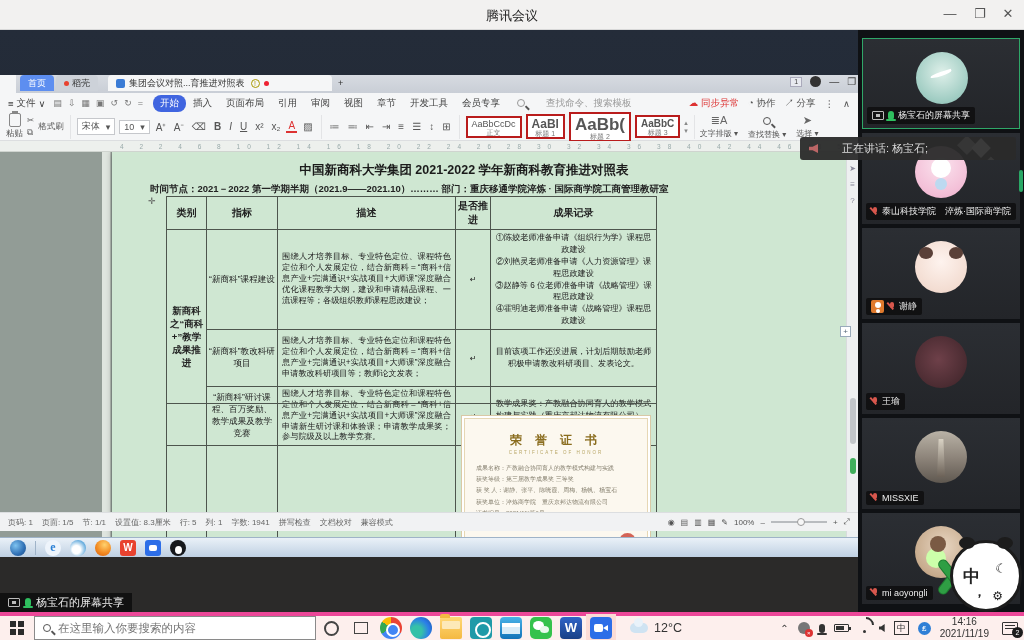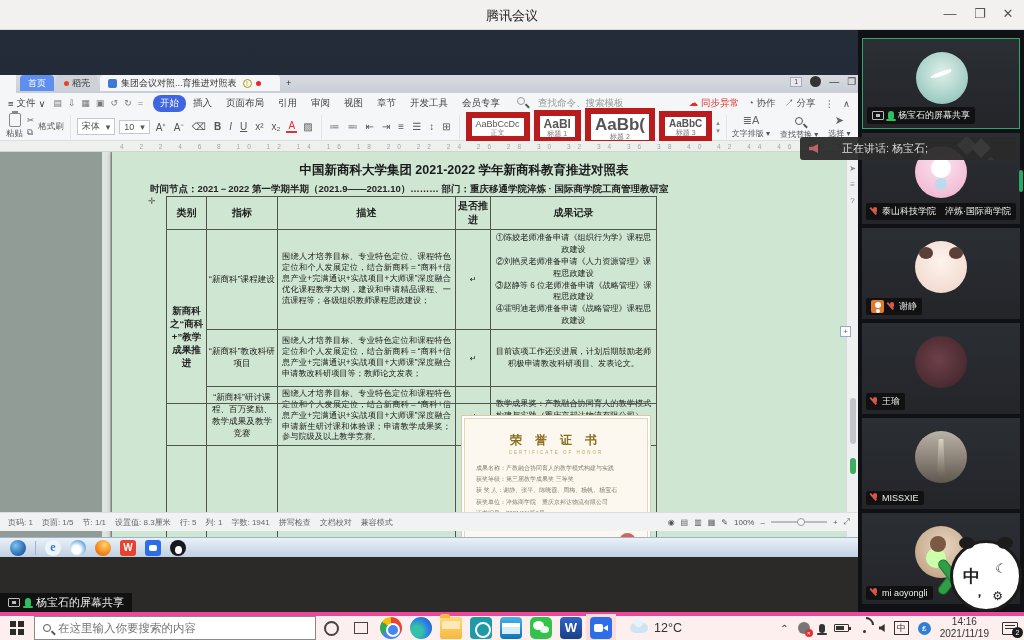--- a/index.html
+++ b/index.html
@@ -15,44 +15,44 @@
   
   #stage{left:0;top:30px;width:858px;height:582px;background:linear-gradient(#242c39,#1d242e)}
   #sidebar{left:858px;top:30px;width:166px;height:582px;background:#0f1114}
 
   
   #wps{left:0;top:45px;width:858px;height:462px;background:#f5f6f7}
   #wpstabs{left:16px;top:0;width:858px;height:18px;background:linear-gradient(#d7dbe1,#c9ced6);display:flex;}
   .wtab{height:16px;font-size:9px;display:flex;align-items:center;padding:0 8px;color:#333;border-radius:4px 4px 0 0}
   .wtab.home{background:#5d8ef0;color:#fff;margin-left:4px}
   .wtab.docer{background:#cdd2d9;margin-left:2px}
-  .wtab.doc{background:#f5f6f7;margin-left:2px;width:180px}
+  .wtab.doc{background:#f5f6f7;margin-left:10px;width:224px}
   .dot{width:5px;height:5px;border-radius:50%;background:#e23;display:inline-block;margin-left:4px}
   .warn{width:9px;height:9px;border-radius:50%;border:1px solid #a90;color:#a90;font-size:7px;line-height:7px;text-align:center;margin-left:6px}
   .docicon{width:9px;height:9px;background:#3a7bd5;border-radius:2px;margin-right:4px}
   #wpswinctl{position:absolute;right:4px;top:1px;display:flex;gap:8px;align-items:center;font-size:10px;color:#444}
   #wpswinctl .ava{width:11px;height:11px;border-radius:50%;background:#333}
   #wpswinctl .nb{width:12px;height:10px;background:#e8eaf0;border:1px solid #aab;font-size:7px;text-align:center;line-height:8px}
 
   #wpsmenu{left:0;top:18px;width:858px;height:20px;background:#f5f6f7;display:flex;align-items:center;font-size:9.5px;color:#444}
   #wpsmenu .file{display:flex;gap:3px;align-items:center;padding:0 8px}
   #wpsmenu .qa{display:flex;gap:6px;color:#777;font-size:9px;padding-right:10px}
   .menu-item{padding:2px 7px;border-radius:8px}
   .menu-item.active{background:#4065e0;color:#fff}
-  #cmdsearch{display:flex;gap:13px;color:#999;margin-left:10px}
+  #cmdsearch{display:flex;align-items:center;gap:21px;color:#999;margin-left:10px}
   #wpsmenu .right{margin-left:auto;display:flex;gap:9px;align-items:center;padding-right:8px;color:#555}
   #wpsmenu .right .red{color:#d33}
 
   #wpstools{left:0;top:38px;width:858px;height:28px;background:#f5f6f7;border-bottom:1px solid #dcdee0;display:flex;align-items:center;font-size:8.5px;color:#555}
   .tgrp{display:flex;align-items:center;gap:4px;padding:0 6px;border-right:1px solid #e3e4e6;height:24px}
   .clip{width:12px;height:14px;border:1px solid #888;border-radius:2px;position:relative}
   .clip::before{content:"";position:absolute;left:2px;top:-3px;width:6px;height:3px;background:#888}
   .fontbox{border:1px solid #c6c8cc;background:#fff;padding:1px 4px;font-size:9px;display:flex;gap:6px;align-items:center}
   .ib{font-size:10px;color:#555;padding:0 2px}
-  .stylebox{border:6px solid #b91c1c;background:#fff;text-align:center;padding:0 4px;line-height:1}
+  .stylebox{border:2px solid #b91c1c;background:#fff;text-align:center;padding:0 4px;line-height:1}
   .stylebox .s{font-size:9px;display:block;margin-top:2px}
   .stylebox .l{font-size:7px;color:#777;display:block}
   .bigbtn{display:flex;flex-direction:column;align-items:center;font-size:8px;color:#555;gap:1px;padding:0 5px}
   .bigbtn .g{font-size:11px;color:#666}
 
   #ruler{left:0;top:66px;width:846px;height:11px;background:#edf0ed;border-bottom:1px solid #cfd4cf;color:#9aa;overflow:hidden}
   #ruler span{font-size:6.5px;letter-spacing:7px;white-space:nowrap;display:block;margin-left:120px;margin-top:2px}
 
   #canvas{left:0;top:77px;width:846px;height:441px;background:#929c96;overflow:hidden}
   #vruler{position:absolute;left:102px;top:0;width:9px;height:441px;background:#dfe5df;border-right:1px solid #b9c0b9}

